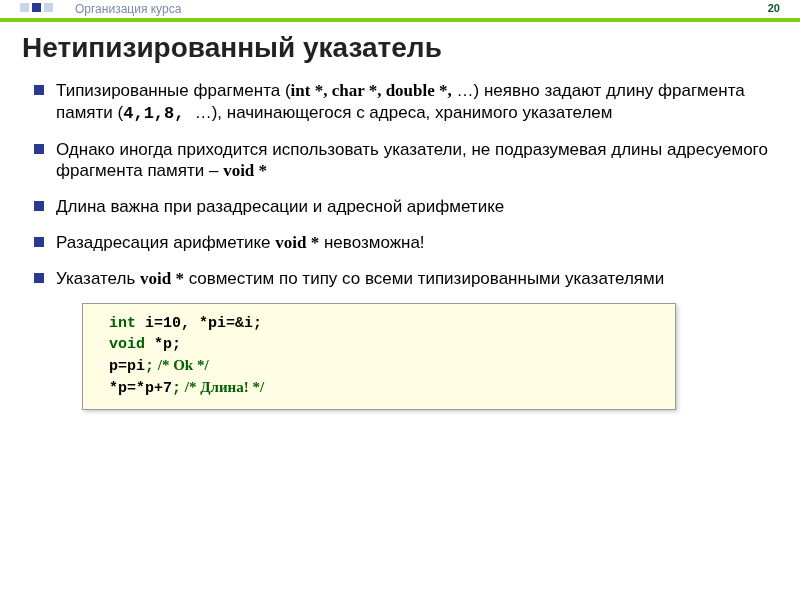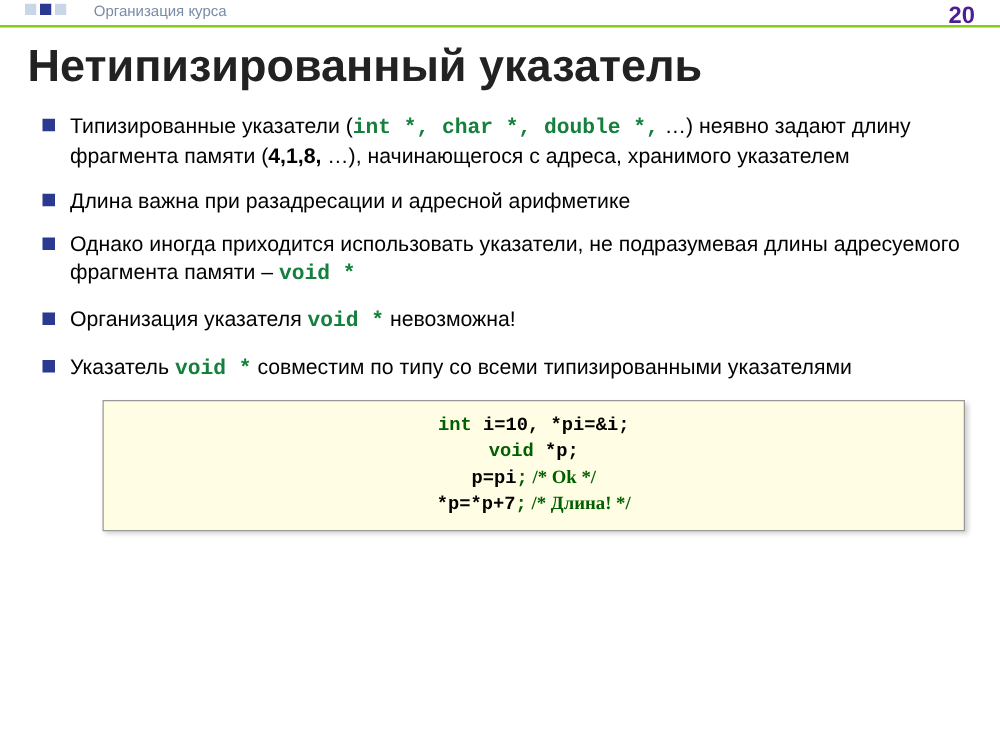--- a/index.html
+++ b/index.html
@@ -8,45 +8,45 @@
     background: #fff;
     font-family: Arial, Helvetica, sans-serif;
     color: #000;
     overflow: hidden;
     position: relative;
   }
   .header-bar {
     position: relative;
     height: 22px;
     background: #fff;
-    border-bottom: 2px solid #84cc16;
+    border-bottom: 4px solid #84cc16;
   }
   .header-bullets {
     position: absolute;
     left: 20px; top: 3px;
     display: flex; gap: 3px;
   }
   .hb { width: 9px; height: 9px; background: #c9d6e8; }
   .hb.dark { background: #2b3990; }
   .breadcrumb {
     position: absolute;
     left: 75px; top: 2px;
     font-size: 12px;
     color: #7a8aa8;
   }
   .pagenum {
     position: absolute;
     right: 20px; top: 2px;
-    font-size: 19px;
-    color: #4c1d95;
+    font-size: 11px;
+    color: #14532d;
     font-weight: bold;
   }
   .title {
     margin: 10px 0 16px 22px;
-    font-size: 36px;
+    font-size: 28px;
     font-weight: bold;
     color: #222;
   }
   .content {
     padding: 0 30px 0 30px;
   }
   ul.points { list-style: none; }
   ul.points > li {
     position: relative;
     padding-left: 26px;
@@ -56,40 +56,39 @@
     color: #000;
   }
   ul.points > li::before {
     content: "";
     position: absolute;
     left: 4px; top: 5px;
     width: 10px; height: 10px;
     background: #2b3990;
   }
   .mono {
-    font-family: Liberation Mono, monospace;
-    color: #15803d;
+    font-family: Liberation Serif, serif;
+    color: #000000;
     font-weight: bold;
   }
   .pmono {
-    font-family: Liberation Sans, sans-serif;
+    font-family: Liberation Mono, monospace;
     font-weight: bold;
   }
   .codebox {
     margin: 6px 0 0 52px;
-    width: 690px;
+    width: 594px;
     background: #fffde3;
     border: 1px solid #999;
     padding: 10px 26px;
     font-family: "Courier New", Courier, monospace;
     font-size: 15px;
     line-height: 1.35;
     font-weight: bold;
     box-shadow: 2px 2px 4px rgba(0,0,0,.2);
-    text-align: center;
   }
   .kw   { color: #006000; }
   .code { color: #000; }
   .cmt  { color: #006000; font-family: Liberation Serif, serif; }
 </style>
 </head>
 <body>
 
 <div class="header-bar">
   <div class="header-bullets">
@@ -100,33 +99,33 @@
   <div class="breadcrumb">Организация курса</div>
   <div class="pagenum">20</div>
 </div>
 
 <h1 class="title">Нетипизированный указатель</h1>
 
 <div class="content">
   <ul class="points">
 
     <li>
-      <span>Типизированные указатели (</span><span class="mono">int *, char *, double *,</span><span> …) неявно задают длину фрагмента памяти (</span><span class="pmono">4,1,8, </span><span>…), начинающегося с адреса, хранимого указателем</span>
+      <span>Типизированные фрагмента (</span><span class="mono">int *, char *, double *,</span><span> …) неявно задают длину фрагмента памяти (</span><span class="pmono">4,1,8, </span><span>…), начинающегося с адреса, хранимого указателем</span>
+    </li>
+
+    <li>
+      <span>Однако иногда приходится использовать указатели, не подразумевая длины адресуемого фрагмента памяти – </span><span class="mono">void *</span>
     </li>
 
     <li>
       <span>Длина важна при разадресации и адресной арифметике</span>
     </li>
 
     <li>
-      <span>Однако иногда приходится использовать указатели, не подразумевая длины адресуемого фрагмента памяти – </span><span class="mono">void *</span>
-    </li>
-
-    <li>
-      <span>Организация указателя </span><span class="mono">void *</span><span> невозможна!</span>
+      <span>Разадресация арифметике </span><span class="mono">void *</span><span> невозможна!</span>
     </li>
 
     <li>
       <span>Указатель </span><span class="mono">void *</span><span> совместим по типу со всеми типизированными указателями</span>
     </li>
 
   </ul>
 
   <div class="codebox">
     <div><span class="kw">int</span><span class="code"> i=10, *pi=&amp;i;</span></div>

